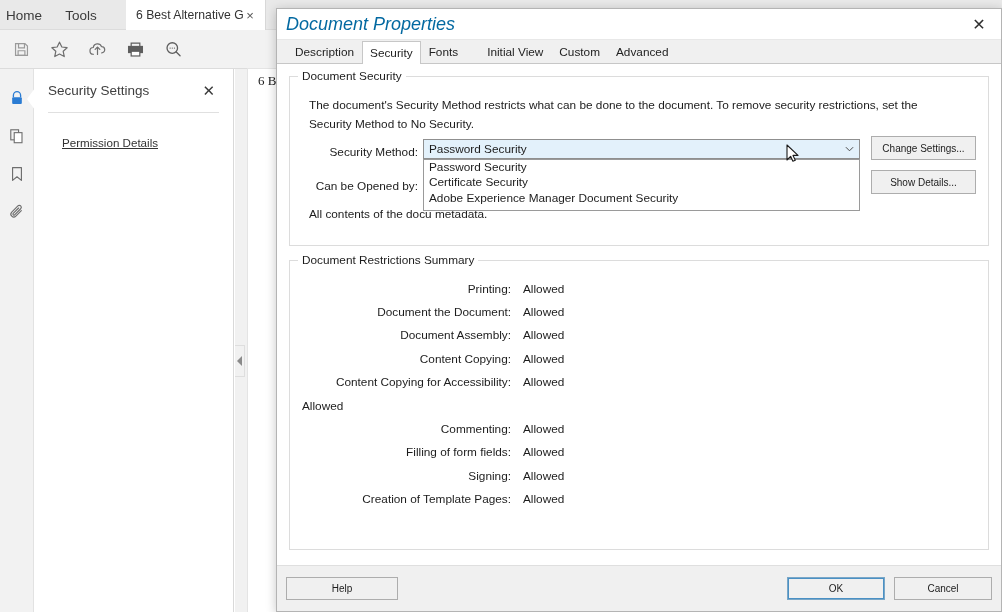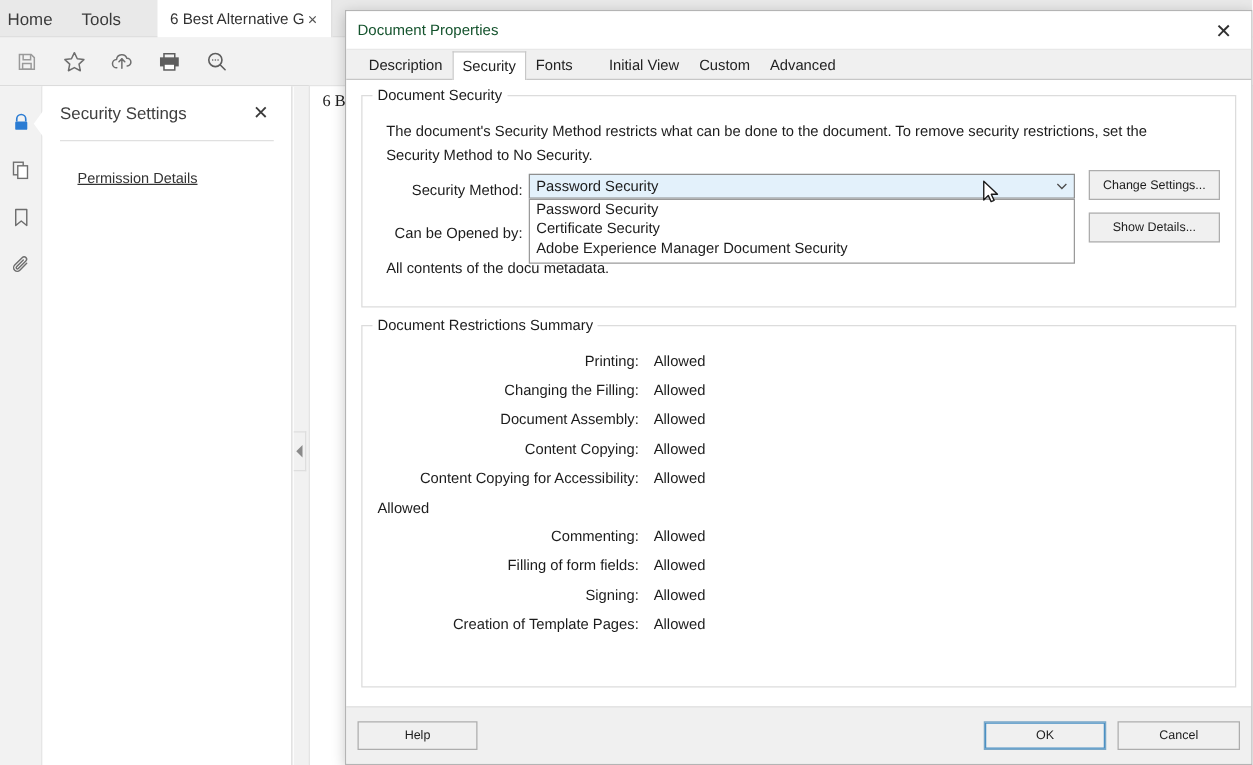--- a/index.html
+++ b/index.html
@@ -111,21 +111,21 @@
   .dialog {
     position: absolute; left: 276px; top: 8px; width: 726px; height: 604px;
     background: #f0f0f0; border: 1px solid #b4b4b4;
     box-shadow: 0 2px 10px rgba(0,0,0,0.22);
   }
   .dlg-title {
     position: absolute; left: 0; top: 0; width: 100%; height: 31px;
     background: #ffffff; border-bottom: 1px solid #e8e8e8;
     display: flex; align-items: center;
   }
-  .dlg-title-text { font-size: 12px; color: #14532d; padding-left: 9px; }
+  .dlg-title-text { font-size: 18px; color: #0369a1; padding-left: 9px; font-style: italic; }
   .dlg-close {
     position: absolute; right: 0; top: 0; width: 44px; height: 31px;
     display: flex; align-items: center; justify-content: center;
     font-size: 16px; color: #303030; cursor: pointer;
   }
 
   .dlg-tabs {
     position: absolute; left: 0; top: 31px; width: 100%; height: 24px;
     background: #f0f0f0; display: flex; align-items: flex-end;
     padding-left: 10px; border-bottom: 1px solid #c7c7c7;
@@ -210,21 +210,21 @@
     width: 221px; text-align: right; font-size: 11.8px; color: #1c1c1c; padding-right: 0;
   }
   .restr-value {
     font-size: 11.8px; color: #1c1c1c; padding-left: 12px;
   }
 
   .dlg-footer {
     position: absolute; left: 0; bottom: 0; width: 100%; height: 46px;
     background: #f0f0f0; border-top: 1px solid #dfdfdf;
   }
-  #btn-help { position: absolute; left: 9px; top: 11px; width: 96px; height: 23px; }
+  #btn-help { position: absolute; left: 9px; top: 11px; width: 112px; height: 23px; }
   #btn-ok {
     position: absolute; right: 116px; top: 11px; width: 98px; height: 23px;
     border: 1px solid #7aa7c7; outline: 1px solid #4a90c4; outline-offset: -2px;
   }
   #btn-cancel { position: absolute; right: 9px; top: 11px; width: 98px; height: 23px; }
 
   
   .cursor { position: absolute; left: 786px; top: 144px; z-index: 90; pointer-events: none; }
 </style>
 </head>
@@ -405,21 +405,21 @@
       </div>
 
       <div class="group" id="grp-restrictions">
         <span class="group-legend">Document Restrictions Summary</span>
         <div class="restr-rows">
           <div class="restr-row">
             <span class="restr-label">Printing:</span>
             <span class="restr-value">Allowed</span>
           </div>
           <div class="restr-row">
-            <span class="restr-label">Changing the Filling:</span>
+            <span class="restr-label">Document the Document:</span>
             <span class="restr-value">Allowed</span>
           </div>
           <div class="restr-row">
             <span class="restr-label">Document Assembly:</span>
             <span class="restr-value">Allowed</span>
           </div>
           <div class="restr-row">
             <span class="restr-label">Content Copying:</span>
             <span class="restr-value">Allowed</span>
           </div>

